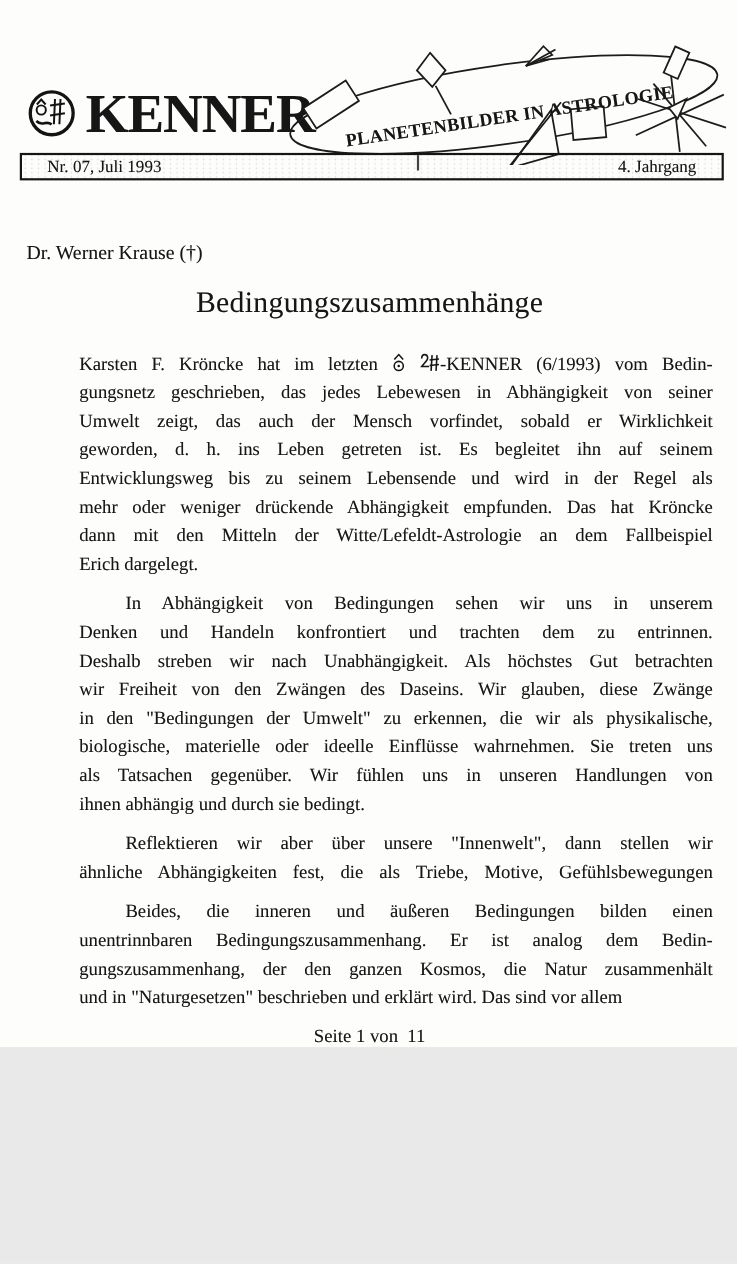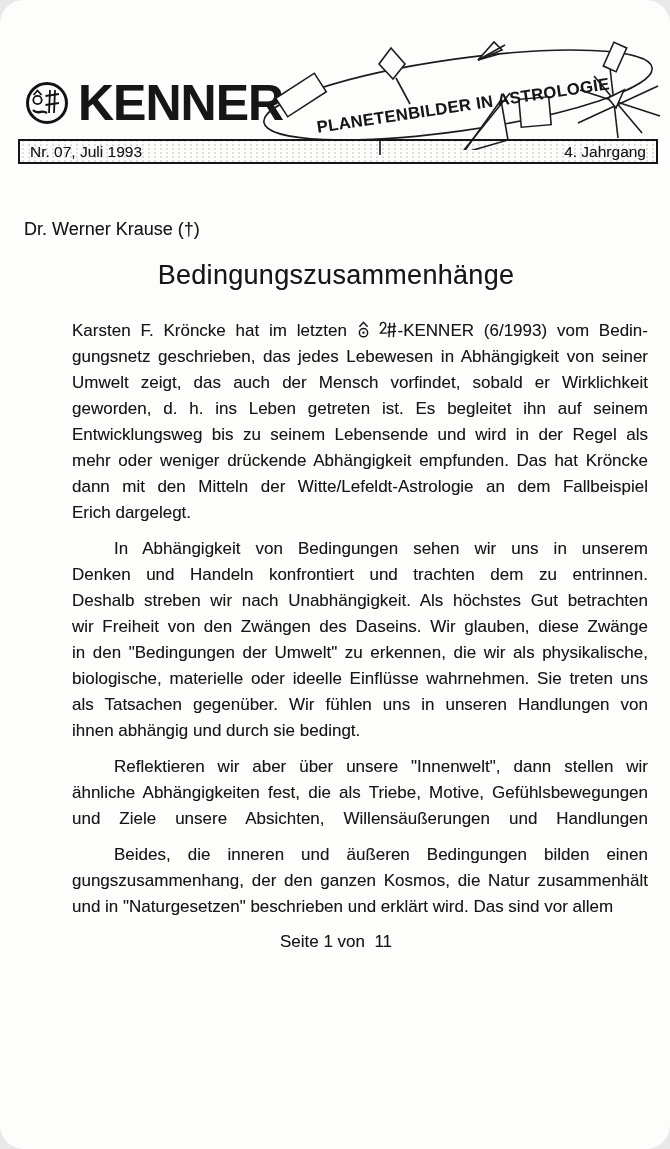--- a/index.html
+++ b/index.html
@@ -1,33 +1,32 @@
 <!DOCTYPE html>
 <html lang="de"><head>
 <meta charset="utf-8">
 <style>
   html,body{margin:0;padding:0;background:#e9e9e9;}
   .page{
-    position:relative;width:670px;height:1149px;margin:0 auto;
+    position:relative;width:670px;height:952px;margin:0 auto;
     background:#fdfdfb;color:#161616;overflow:hidden;
-    font-family:Liberation Sans, sans-serif;
+    font-family:Liberation Serif, serif;
     text-shadow:0 0 .5px rgba(20,20,20,.35);
-    border-radius:24px;
   }
   
   .masthead{position:absolute;left:0;top:0;width:100%;height:168px;}
   .brand{position:absolute;left:24px;top:78px;display:flex;align-items:center;gap:8px;}
   .brand-logo{width:46px;height:46px;display:block;}
   .brand-name{font-size:50px;font-weight:bold;letter-spacing:-1px;line-height:1;}
   .orbit{position:absolute;left:258px;top:38px;width:410px;height:112px;}
   .orbit text{font-weight:bold;font-size:16.5px;letter-spacing:.4px;fill:#161616;}
   .issue-bar{
     position:absolute;left:18px;top:139px;width:640px;height:25px;box-sizing:border-box;
     border:2px solid #151515;display:flex;justify-content:space-between;align-items:center;
-    padding:0 10px;font-size:15.5px;
+    padding:0 23px;font-size:15.5px;
     background-image:radial-gradient(circle, rgba(0,0,0,0.12) 0.7px, transparent 0.9px);
     background-size:6px 4px;background-position:0 14px;
   }
   .bar-tick{position:absolute;left:56.5%;top:0;width:1.5px;height:68%;background:#444;}
   
   .article{position:absolute;left:24px;top:186px;width:624px;}
   .byline{margin-top:33px;font-size:18px;}
   .title{margin:20px 0 27px;font-size:27px;font-weight:normal;text-align:center;letter-spacing:.3px;}
   .para{margin:0 0 10px;font-size:17px;line-height:26px;}
   .pline{text-align:justify;text-align-last:justify;margin-left:48px;}
@@ -124,24 +123,24 @@
           <div class="pline">Deshalb streben wir nach Unabhängigkeit. Als höchstes Gut betrachten</div>
           <div class="pline">wir Freiheit von den Zwängen des Daseins. Wir glauben, diese Zwänge</div>
           <div class="pline">in den "Bedingungen der Umwelt" zu erkennen, die wir als physikalische,</div>
           <div class="pline">biologische, materielle oder ideelle Einflüsse wahrnehmen. Sie treten uns</div>
           <div class="pline">als Tatsachen gegenüber. Wir fühlen uns in unseren Handlungen von</div>
           <div class="pline last">ihnen abhängig und durch sie bedingt.</div>
         </div>
         <div class="para indent">
           <div class="pline first">Reflektieren wir aber über unsere "Innenwelt", dann stellen wir</div>
           <div class="pline">ähnliche Abhängigkeiten fest, die als Triebe, Motive, Gefühlsbewegungen</div>
-          <div class="pline">und Ziele unsere Absichten, Willensäußerungen und Handlungen</div>
         </div>
         <div class="para indent">
           <div class="pline first">Beides, die inneren und äußeren Bedingungen bilden einen</div>
+          <div class="pline">unentrinnbaren Bedingungszusammenhang. Er ist analog dem Bedin-</div>
           <div class="pline">gungszusammenhang, der den ganzen Kosmos, die Natur zusammenhält</div>
           <div class="pline last">und in "Naturgesetzen" beschrieben und erklärt wird. Das sind vor allem</div>
         </div>
       </div>
     <div class="pfooter">Seite 1 von  11</div>
   </main>
 
 </div>
 
 </body></html>

